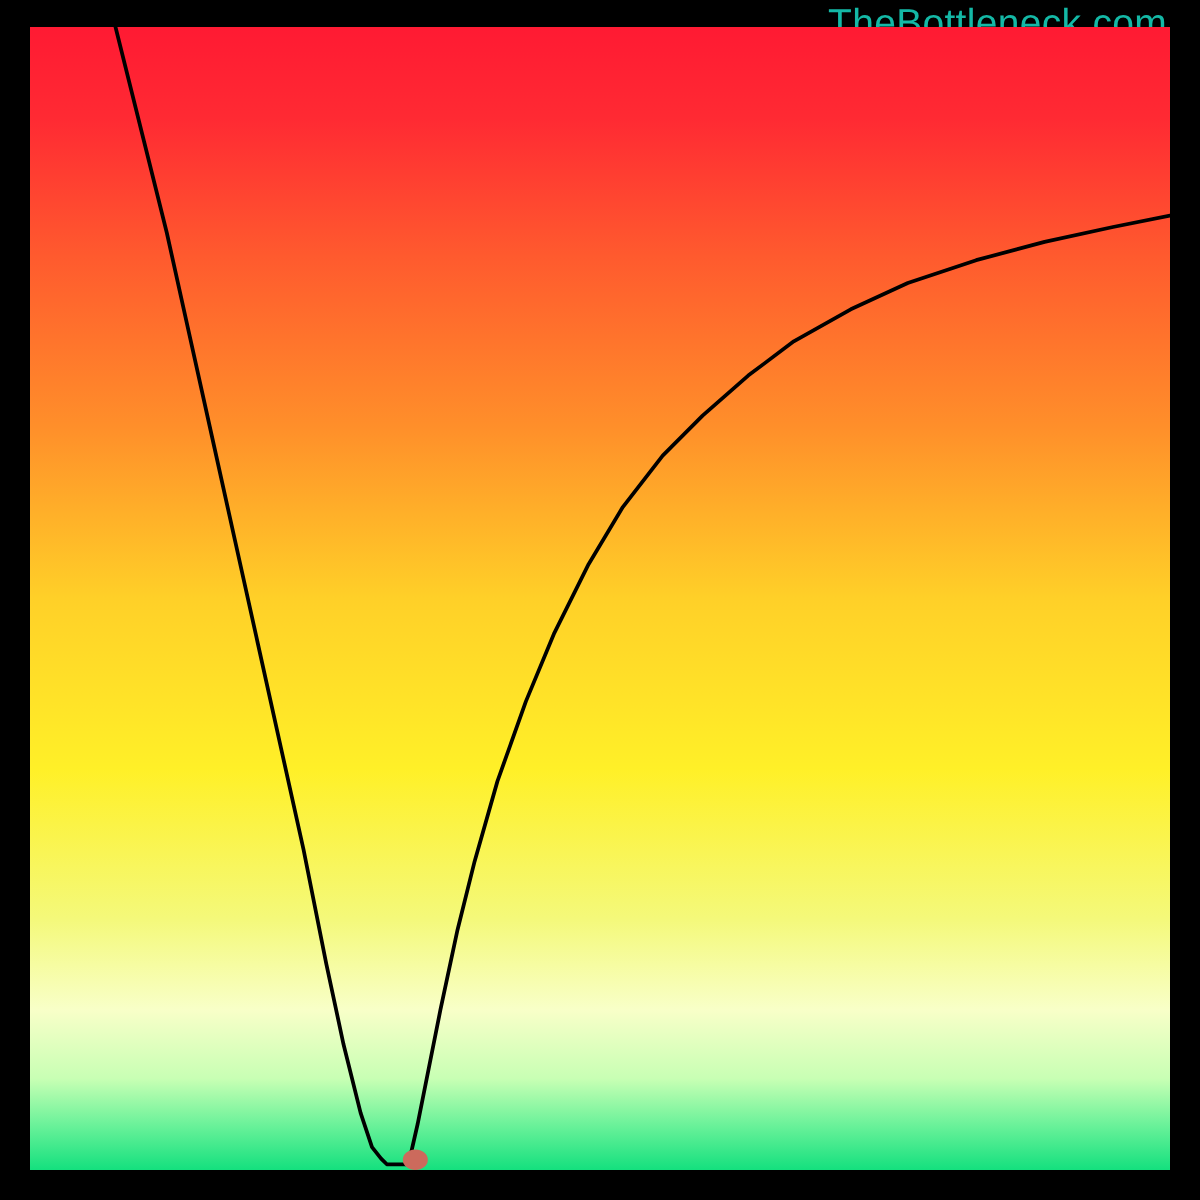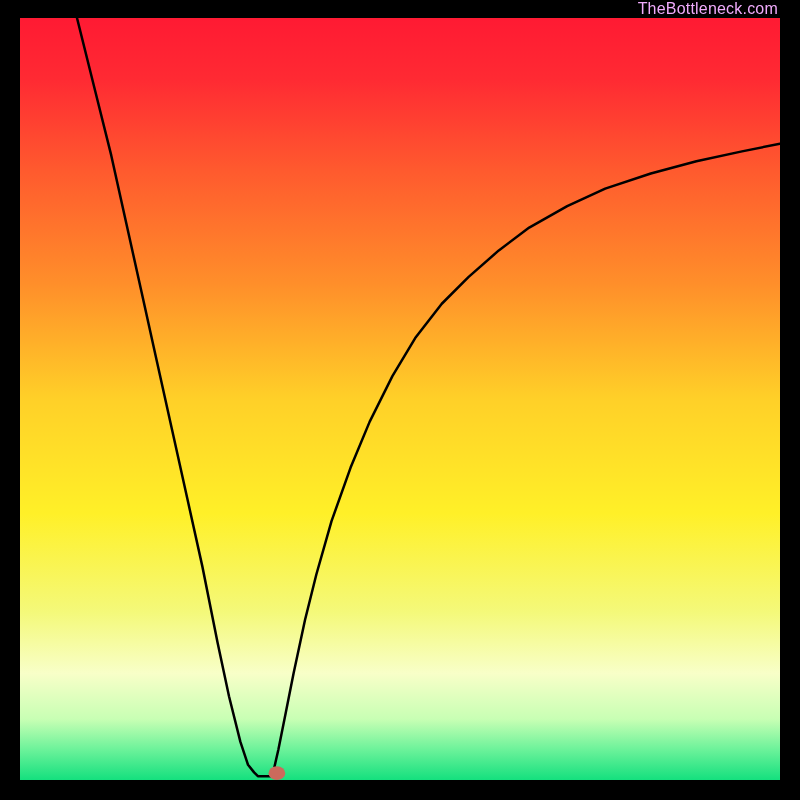--- a/index.html
+++ b/index.html
@@ -23,22 +23,22 @@
     position: absolute;
     left: 0;
     top: 0;
     width: 760px;
     height: 762px;
   }
   .watermark {
     position: absolute;
     top: 0px;
     right: 22px;
-    color: #f0abfc;
-    font-size: 16px;
+    color: #14b8a6;
+    font-size: 26px;
     font-weight: 500;
     letter-spacing: 0.2px;
     user-select: none;
   }
 </style>
 </head>
 <body>
 
 <div class="watermark">TheBottleneck.com</div>
 

